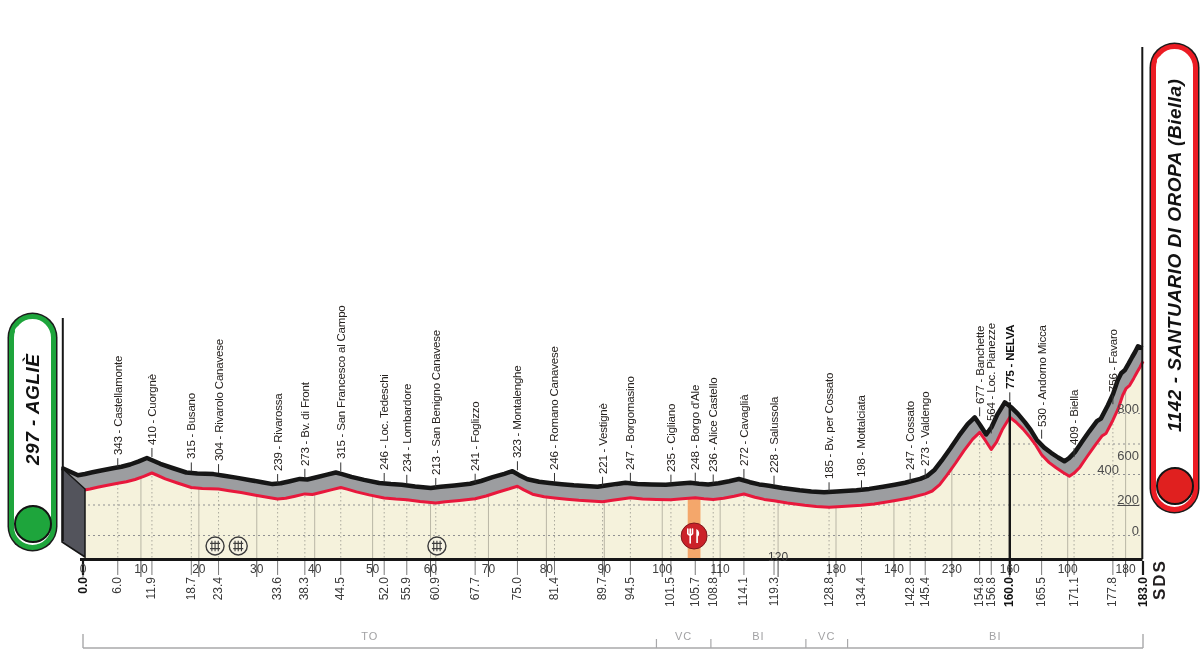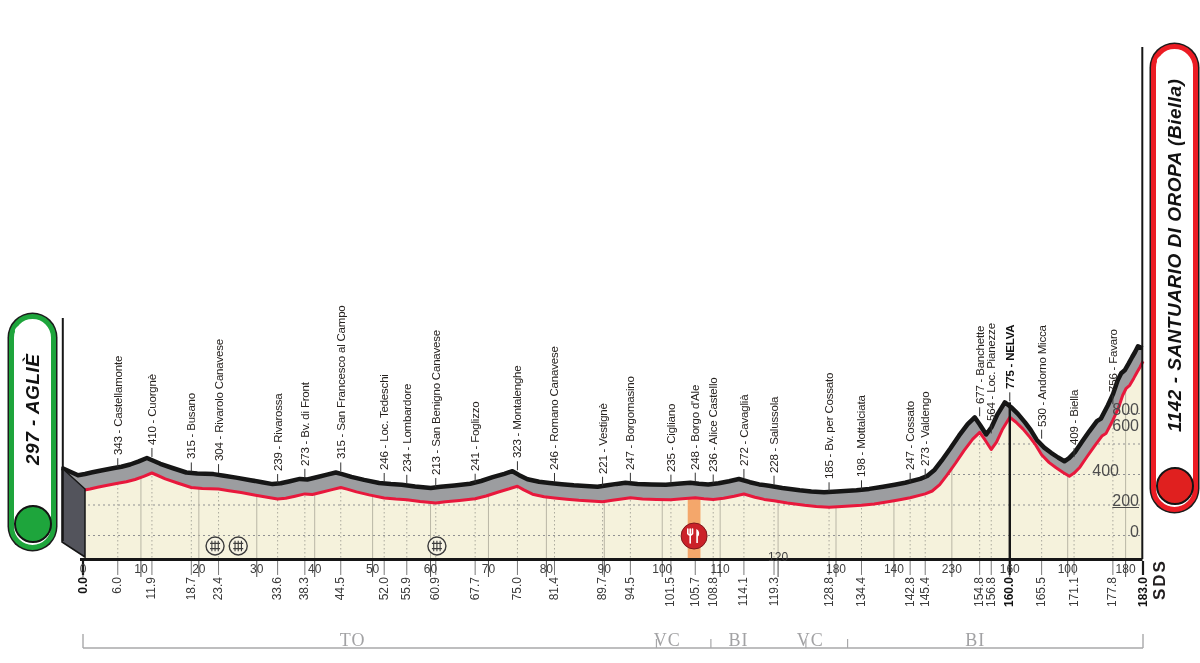--- a/index.html
+++ b/index.html
@@ -6,22 +6,22 @@
   .stage{position:relative;width:1200px;height:663px;background:#fff;overflow:hidden;
          font-family:"Liberation Sans",sans-serif;}
   svg{position:absolute;left:0;top:0;}
   .lbl{position:absolute;white-space:nowrap;pointer-events:none;color:#26221f;}
   .rot{transform:rotate(-90deg);transform-origin:0 0;}
   .wp-label{width:178px;height:12px;line-height:12px;font-size:11.5px;text-align:left;
             letter-spacing:-0.2px;}
   .km-label{width:46px;height:13px;line-height:13px;font-size:12px;text-align:right;color:#3a3a3a;}
   .bold{font-weight:700;color:#111;}
   .major-label{width:30px;text-align:center;font-size:12px;color:#3d3d3d;}
-  .elev-label{width:42px;text-align:right;font-size:16px;color:#4c4c4c;}
-  .region-label{width:60px;font-size:18px;color:#a2a2a4;letter-spacing:1px;font-family:Liberation Serif, serif;}
+  .elev-label{width:42px;text-align:right;font-size:13px;color:#4c4c4c;}
+  .region-label{width:60px;text-align:center;font-size:11px;color:#a2a2a4;letter-spacing:1px;}
   .capsule{position:absolute;background:#fff;border-radius:26px;display:flex;flex-direction:column;
            align-items:center;justify-content:space-between;box-shadow:0 0 0 1.5px #1b1b1b;}
   .capsule-green{border:5px solid #1ea53c;}
   .capsule-red{border:5px solid #ec1c24;}
   .capsule-text{writing-mode:vertical-rl;transform:rotate(180deg);font-weight:700;font-style:italic;
                 font-size:19px;color:#121212;letter-spacing:0.5px;flex:1;display:flex;
                 align-items:center;justify-content:center;padding-top:6px;}
   .capsule-circle{width:34px;height:34px;border-radius:50%;border:2px solid #141414;
                   display:flex;align-items:center;justify-content:center;margin-bottom:2px;flex:none;}
   .circle-green{background:#1ea53c;}
@@ -259,21 +259,21 @@
       <div class="lbl km-label rot" style="left: 973.156px; top: 623px;">154.8</div>
       <div class="lbl km-label rot" style="left: 984.74px; top: 623px;">156.8</div>
       <div class="lbl km-label rot bold" style="left: 1003.28px; top: 623px;">160.0</div>
       <div class="lbl km-label rot" style="left: 1035.13px; top: 623px;">165.5</div>
       <div class="lbl km-label rot" style="left: 1067.57px; top: 623px;">171.1</div>
       <div class="lbl km-label rot" style="left: 1106.38px; top: 623px;">177.8</div>
       <div class="lbl km-label rot bold" style="left: 1136.5px; top: 623px;">183.0</div>
       <div class="lbl elev-label" style="left: 1097px; top: 522.5px;">0</div>
       <div class="lbl elev-label" style="left: 1097px; top: 492px; text-decoration: underline;">200</div>
       <div class="lbl elev-label" style="left: 1077px; top: 461.5px;">400</div>
-      <div class="lbl elev-label" style="left: 1097px; top: 417px;">600</div>
+      <div class="lbl elev-label" style="left: 1097px; top: 448px;">600</div>
       <div class="lbl elev-label" style="left: 1097px; top: 400.5px;">800</div>
       <div class="lbl wp-label rot" style="left: 111.754px; top: 455.192px;">343 - Castellamonte</div>
       <div class="lbl wp-label rot" style="left: 145.929px; top: 444.975px;">410 - Cuorgnè</div>
       <div class="lbl wp-label rot" style="left: 185.317px; top: 459.462px;">315 - Busano</div>
       <div class="lbl wp-label rot" style="left: 212.541px; top: 461.14px;">304 - Rivarolo Canavese</div>
       <div class="lbl wp-label rot" style="left: 271.623px; top: 471.053px;">239 - Rivarossa</div>
       <div class="lbl wp-label rot" style="left: 298.847px; top: 465.868px;">273 - Bv. di Front</div>
       <div class="lbl wp-label rot" style="left: 334.76px; top: 459.462px;">315 - San Francesco al Campo</div>
       <div class="lbl wp-label rot" style="left: 378.202px; top: 469.985px;">246 - Loc. Tedeschi</div>
       <div class="lbl wp-label rot" style="left: 400.792px; top: 471.815px;">234 - Lombardore</div>

